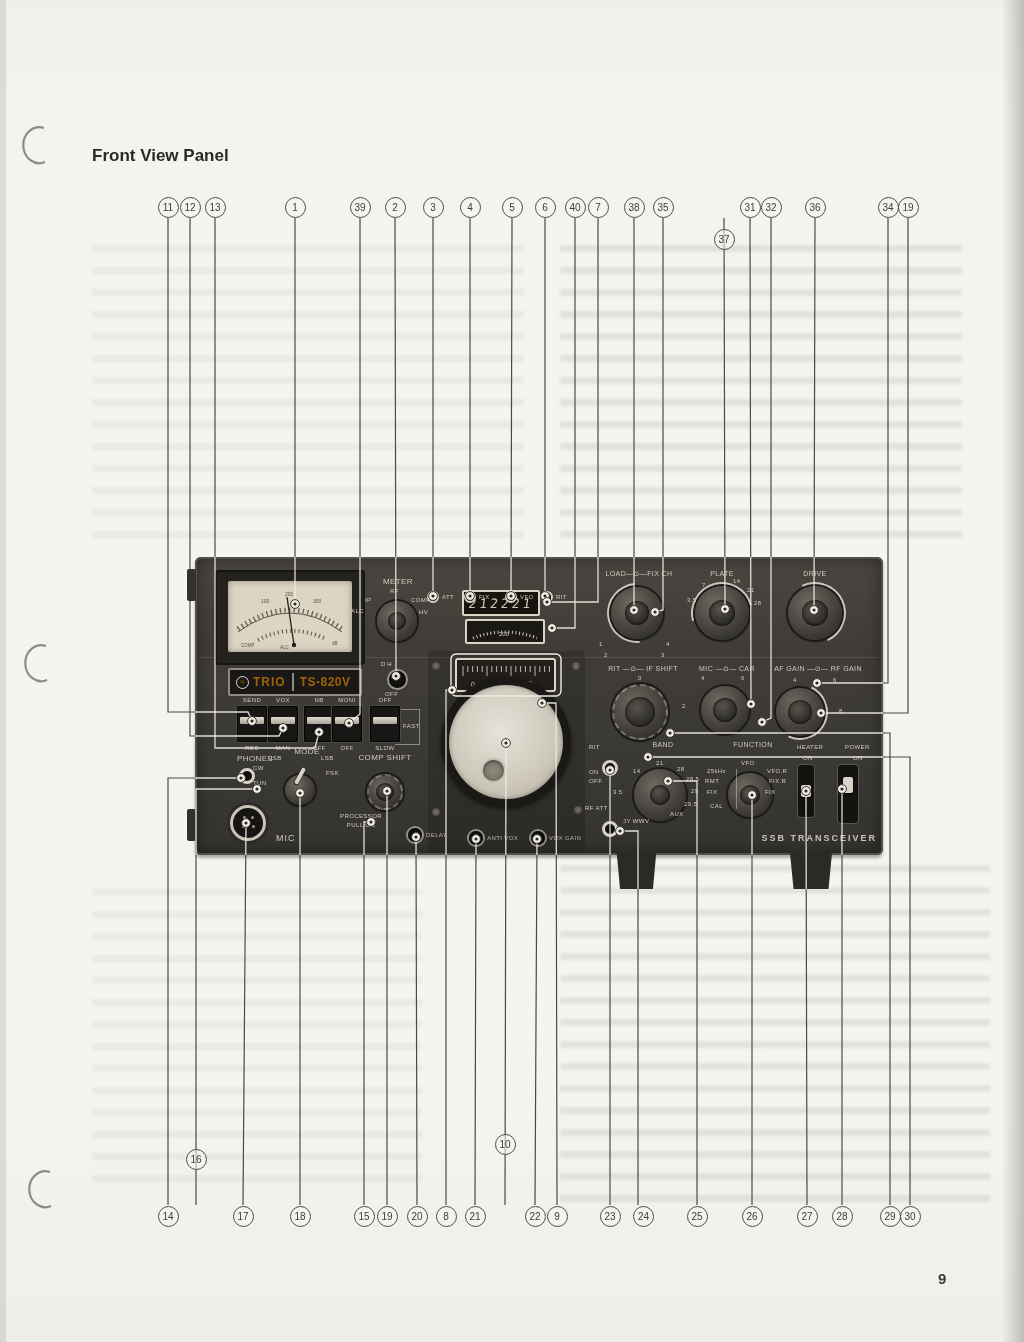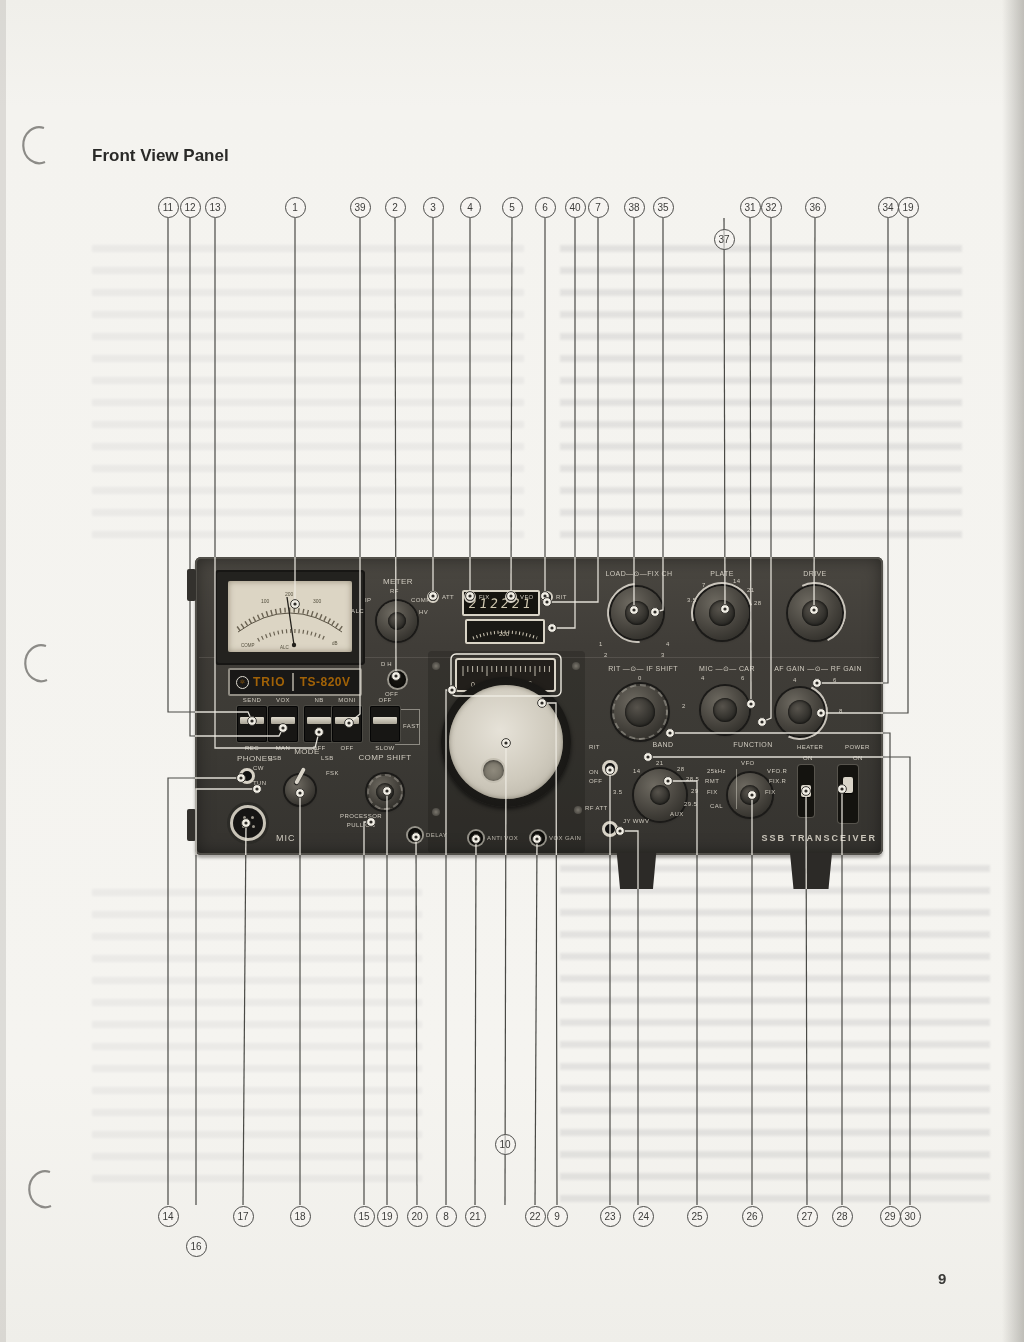--- a/index.html
+++ b/index.html
@@ -564,21 +564,21 @@
       <div class="co" style="left: 587.5px; top: 196.5px;">7</div>
       <div class="co" style="left: 623.5px; top: 196.5px;">38</div>
       <div class="co" style="left: 652.5px; top: 196.5px;">35</div>
       <div class="co" style="left: 713.5px; top: 196.5px; margin-top: 32px;">37</div>
       <div class="co" style="left: 739.5px; top: 196.5px;">31</div>
       <div class="co" style="left: 760.5px; top: 196.5px;">32</div>
       <div class="co" style="left: 804.5px; top: 196.5px;">36</div>
       <div class="co" style="left: 877.5px; top: 196.5px;">34</div>
       <div class="co" style="left: 897.5px; top: 196.5px;">19</div>
       <div class="co" style="left: 157.5px; top: 1205.5px;">14</div>
-      <div class="co" style="left: 185.5px; top: 1236px;">16</div>
+      <div class="co" style="left: 185.5px; top: 1149px;">16</div>
       <div class="co" style="left: 232.5px; top: 1205.5px;">17</div>
       <div class="co" style="left: 289.5px; top: 1205.5px;">18</div>
       <div class="co" style="left: 353.5px; top: 1205.5px;">15</div>
       <div class="co" style="left: 376.5px; top: 1205.5px;">19</div>
       <div class="co" style="left: 406.5px; top: 1205.5px;">20</div>
       <div class="co" style="left: 435.5px; top: 1205.5px;">8</div>
       <div class="co" style="left: 464.5px; top: 1205.5px;">21</div>
       <div class="co" style="left: 494.5px; top: 1134px;">10</div>
       <div class="co" style="left: 524.5px; top: 1205.5px;">22</div>
       <div class="co" style="left: 546.5px; top: 1205.5px;">9</div>

